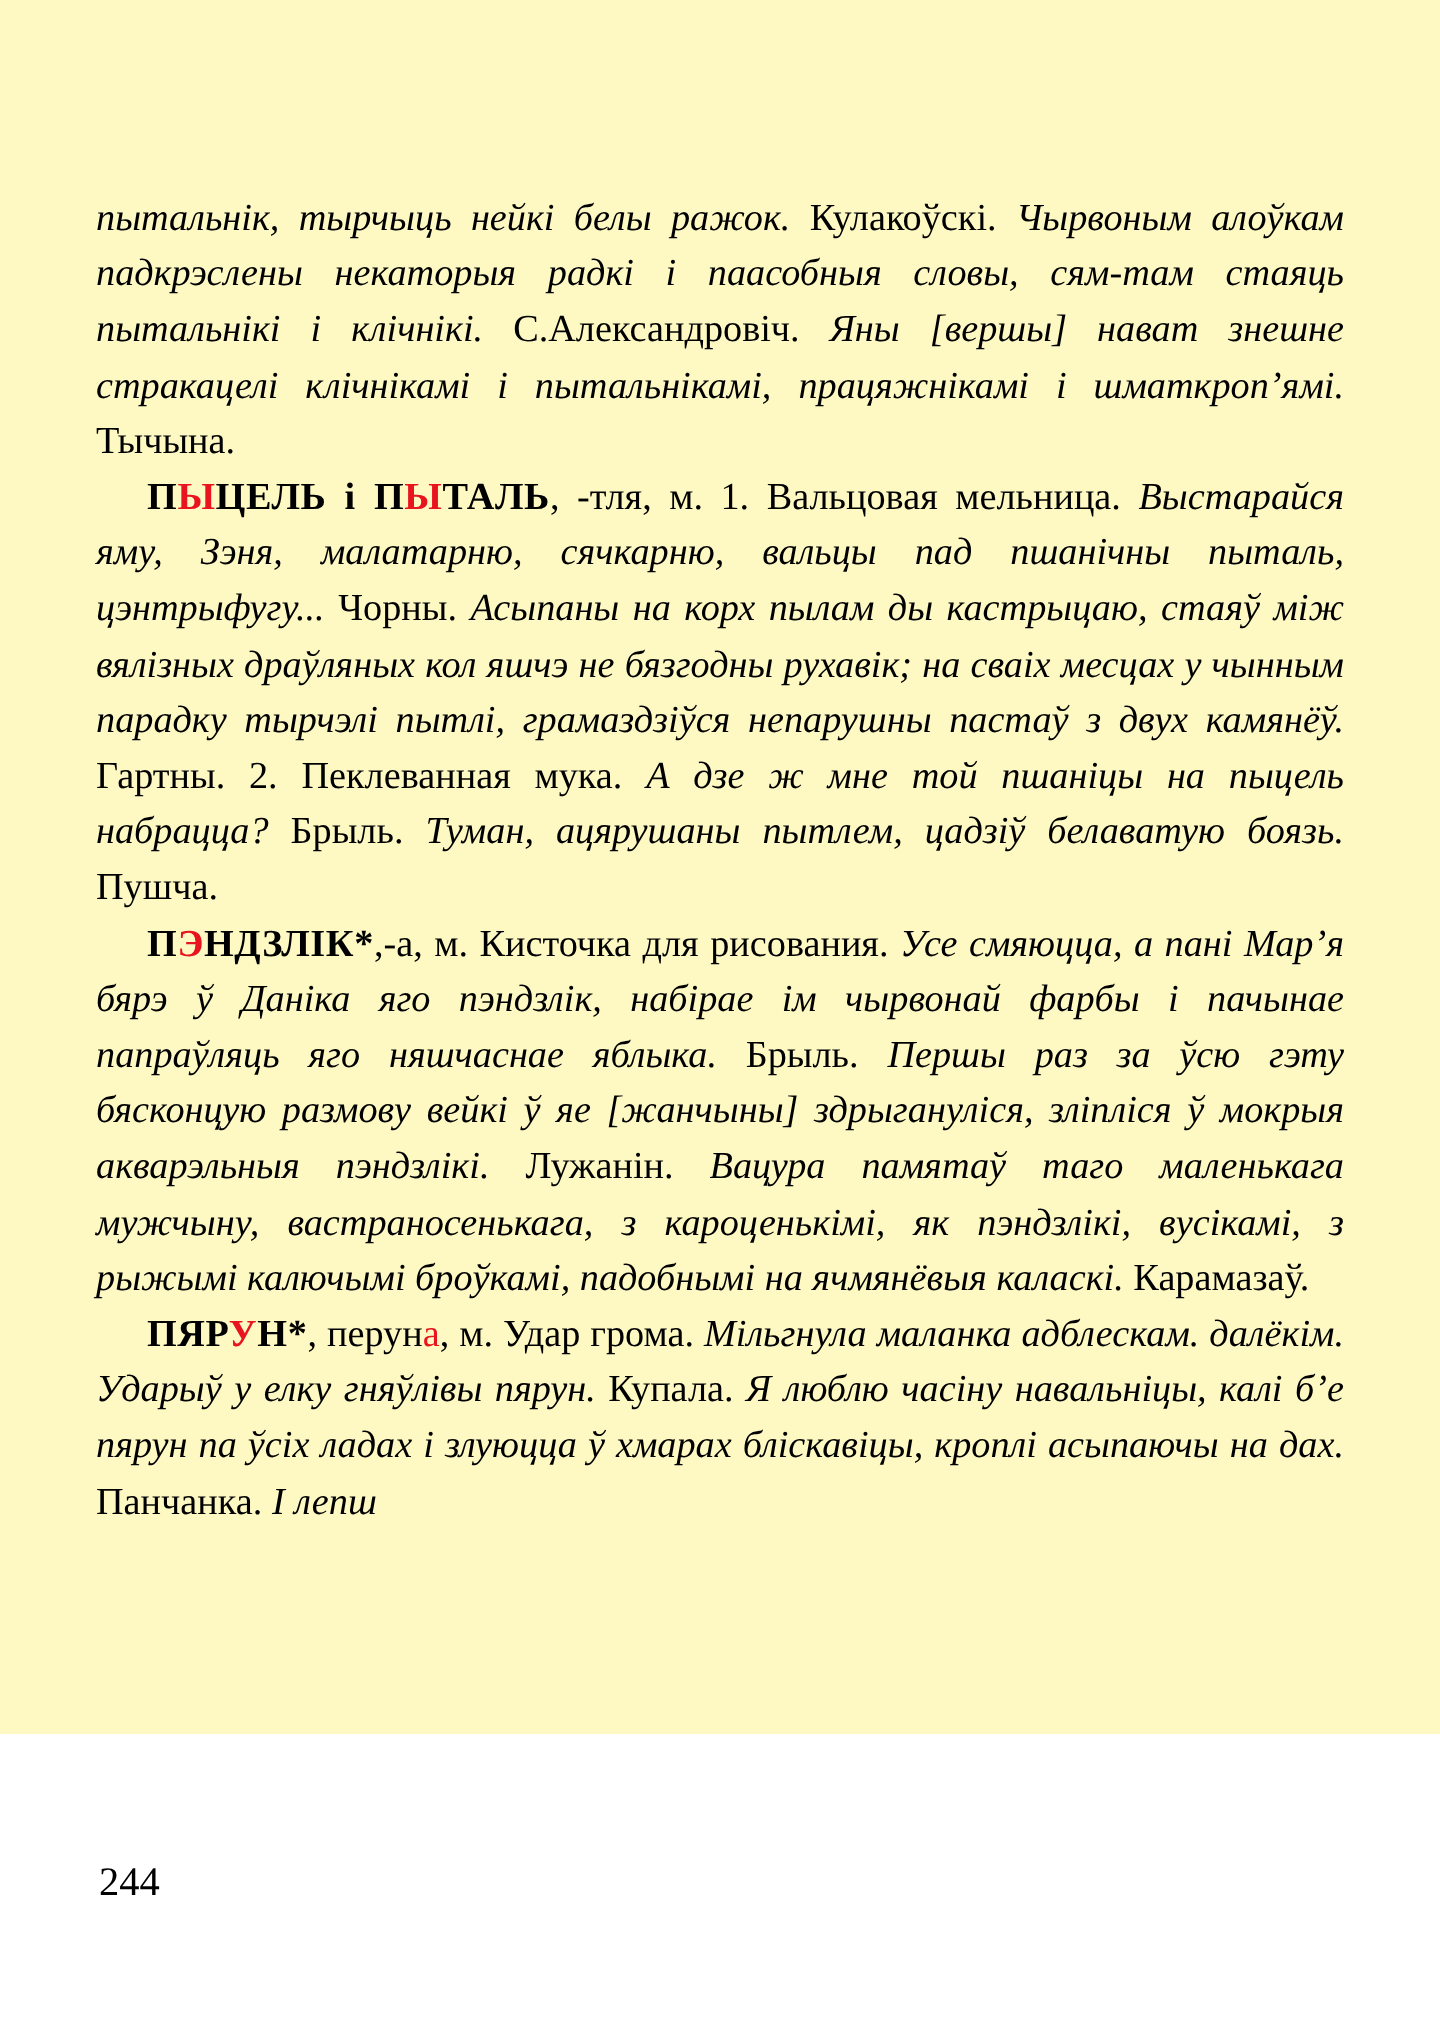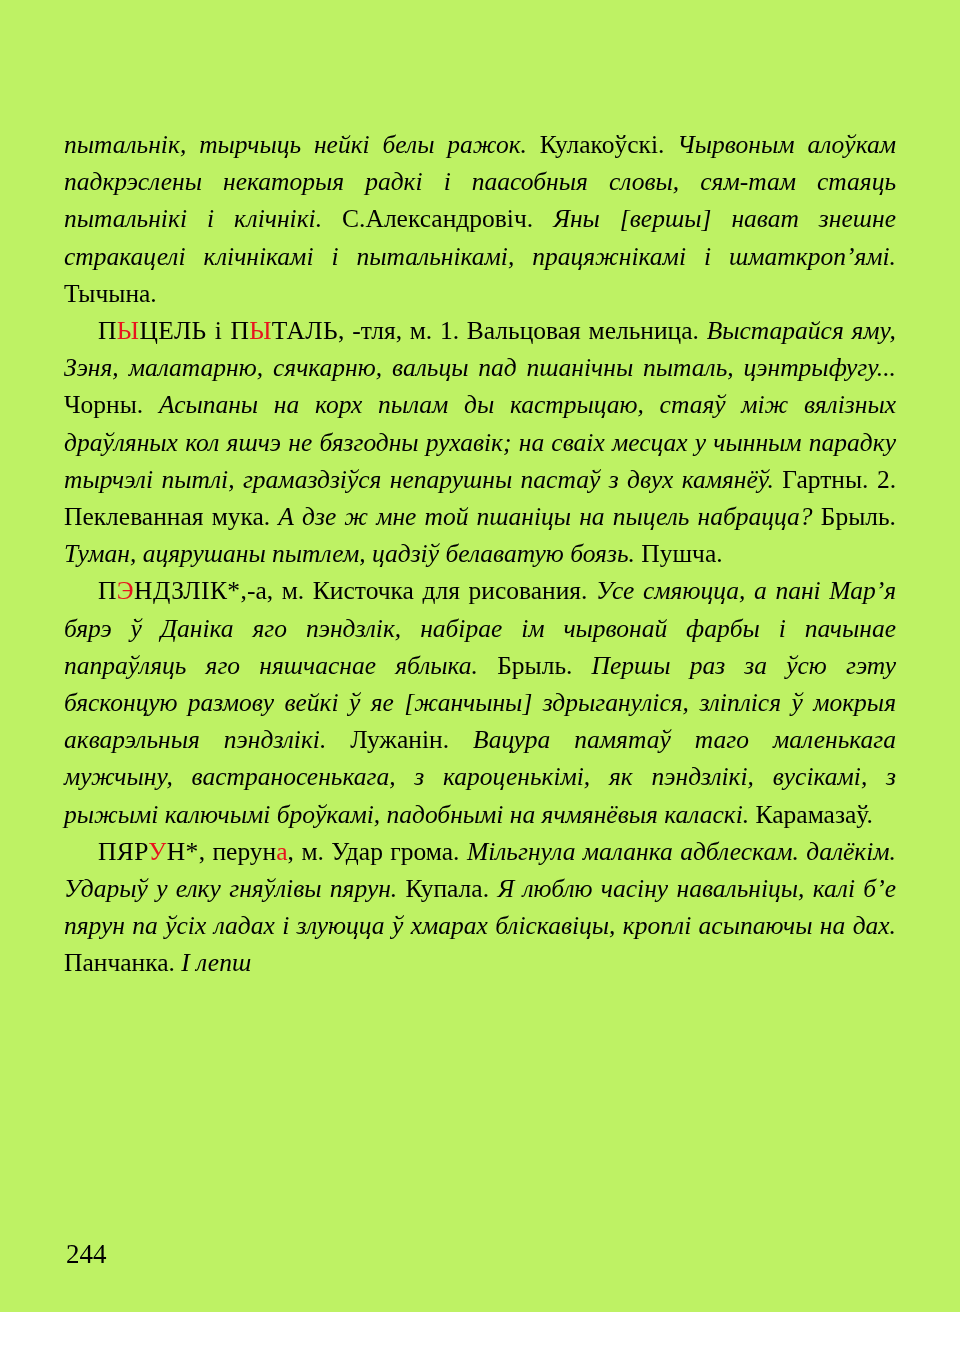--- a/index.html
+++ b/index.html
@@ -14,22 +14,22 @@
     font-family: "Liberation Serif", "DejaVu Serif", serif;
     color: #000000;
     overflow: hidden;
   }
 
   .page {
     position: absolute;
     left: 0;
     top: 0;
     width: 960px;
-    height: 1312px;
-    background: #bef264;
+    height: 1156px;
+    background: #fef9c3;
   }
 
   .text-column {
     position: absolute;
     left: 64px;
     top: 126px;
     width: 832px;
   }
 
   .entry {
@@ -55,21 +55,21 @@
     font-style: italic;
   }
 
   
   .rom {
     font-style: normal;
   }
 
   
   .hw {
-    font-weight: normal;
+    font-weight: bold;
     font-style: normal;
     letter-spacing: 0.4px;
   }
 
   
   .st {
     color: #e8141e;
   }
 
   .gram {

